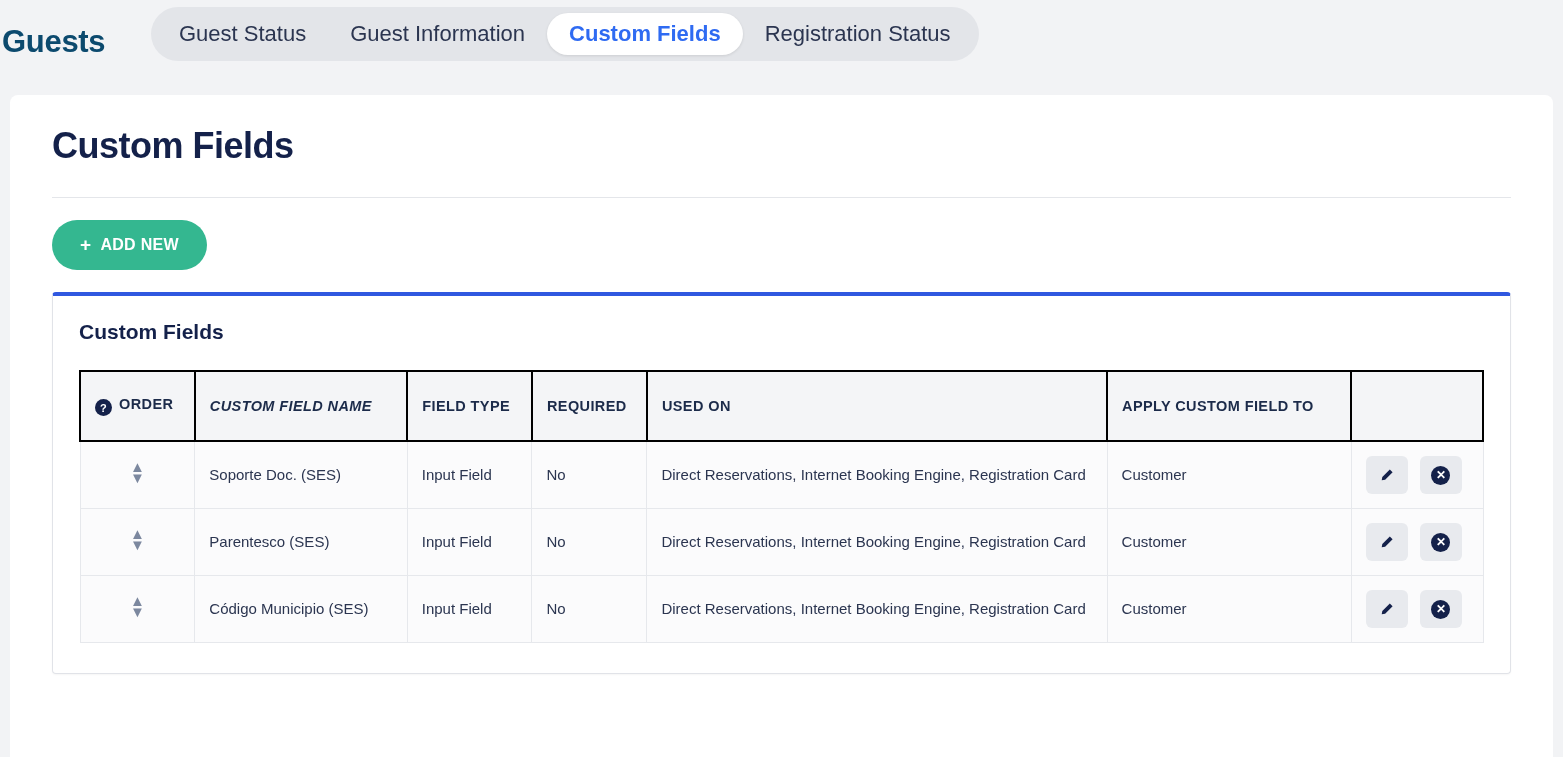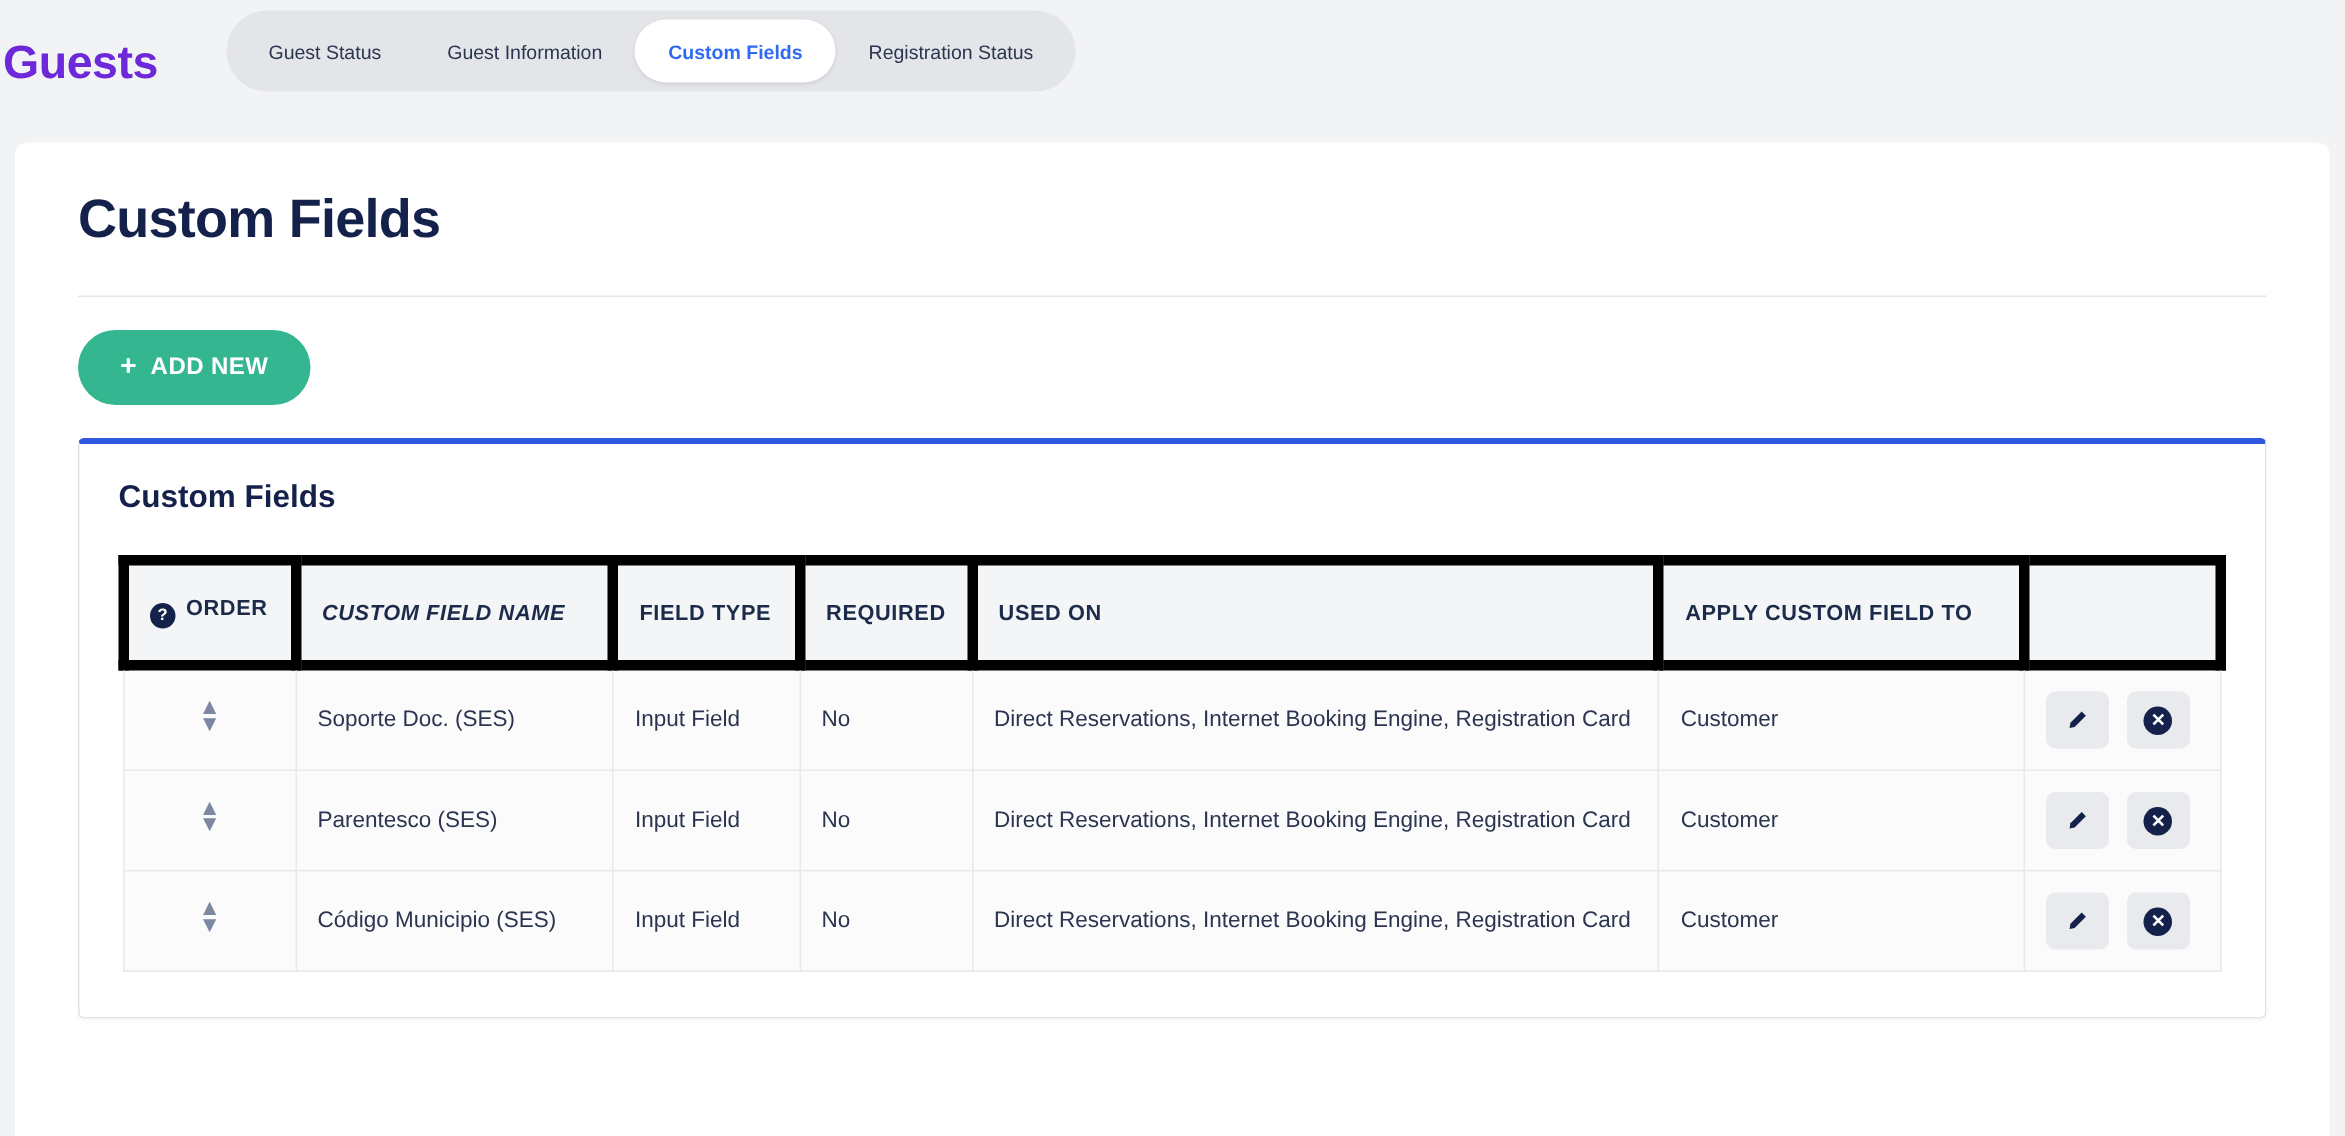--- a/index.html
+++ b/index.html
@@ -21,21 +21,21 @@
     height: 95px;
     background: #f2f3f5;
     display: flex;
     align-items: center;
     padding: 0 0 0 0;
     position: relative;
   }
   .page-heading {
     font-size: 31px;
     font-weight: bold;
-    color: #6d28d9;
+    color: #0c4a6e;
     letter-spacing: -0.3px;
     margin-left: 2px;
     margin-top: -12px;
   }
   .tabs {
     position: absolute;
     left: 151px;
     top: 7px;
     height: 54px;
     background: #e3e5e9;
@@ -43,21 +43,21 @@
     display: flex;
     align-items: center;
     padding: 6px;
   }
   .tab {
     height: 42px;
     padding: 0 22px;
     display: flex;
     align-items: center;
     justify-content: center;
-    font-size: 13px;
+    font-size: 22px;
     color: #2b3550;
     border-radius: 21px;
     cursor: pointer;
     white-space: nowrap;
   }
   .tab.active {
     background: #ffffff;
     color: #2f6bf2;
     font-weight: bold;
     box-shadow: 0 1px 3px rgba(0,0,0,0.10);
@@ -134,21 +134,21 @@
   }
 
   
   table {
     width: 100%;
     border-collapse: collapse;
     font-size: 15px;
   }
   thead th {
     background: #f4f5f7;
-    border: 7px solid #000000;
+    border: 2px solid #000000;
     text-align: left;
     font-size: 14.5px;
     font-weight: bold;
     letter-spacing: 0.4px;
     color: #1c2b4a;
     padding: 18px 14px;
     height: 70px;
     vertical-align: middle;
   }
   tbody td {

